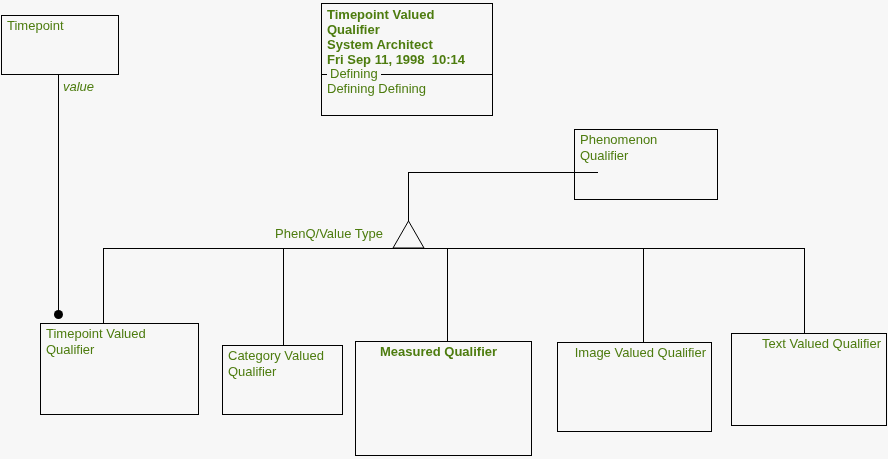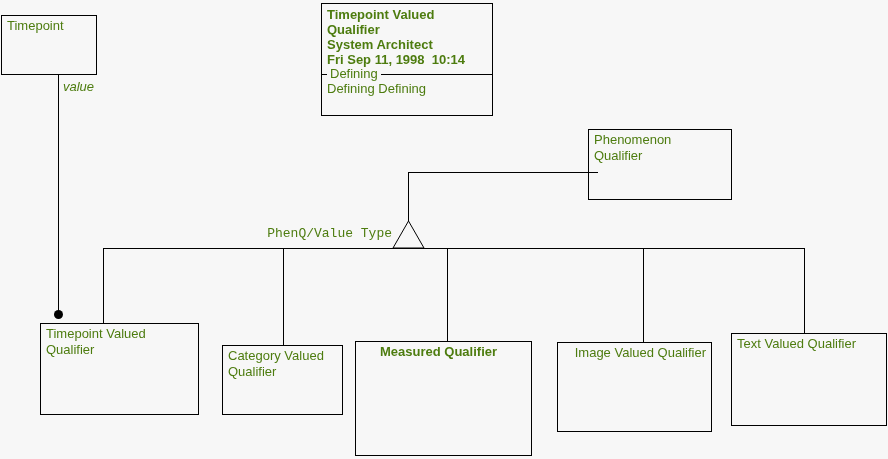--- a/index.html
+++ b/index.html
@@ -62,47 +62,47 @@
     <div class="tb-line bold">System Architect</div>
     <div class="tb-line bold">Fri Sep 11, 1998  10:14</div>
     <div class="tb-divider">
       <span class="dash"></span>
       <span class="lbl">Defining</span>
       <span class="rule"></span>
     </div>
     <div class="tb-line">Defining Defining</div>
   </div>
 
-  <div class="node" style="left:1px; top:15px; width:96px; height:60px;">Timepoint</div>
+  <div class="node" style="left:1px; top:15px; width:118px; height:60px;">Timepoint</div>
 
-  <div class="node" style="left:588px; top:129px; width:144px; height:71px;">Phenomenon
+  <div class="node" style="left:574px; top:129px; width:144px; height:71px;">Phenomenon
 Qualifier</div>
 
   <div class="node" style="left:40px; top:323px; width:159px; height:92px;">Timepoint Valued
 Qualifier</div>
 
   <div class="node" style="left:222px; top:345px; width:121px; height:70px;">Category Valued
 Qualifier</div>
 
   <div class="node bold" style="left:355px; top:341px; width:177px; height:115px;">Measured Qualifier</div>
 
   <div class="node" style="left:557px; top:342px; width:155px; height:90px;text-align:right;">Image Valued Qualifier</div>
 
-  <div class="node" style="left:731px; top:333px; width:156px; height:93px;">Text Valued Qualifier</div>
+  <div class="node" style="left:731px; top:333px; width:156px; height:93px;text-align:right;">Text Valued Qualifier</div>
 
   <div class="vline" style="left:58px; top:75px; height:240px;"></div>
   <div class="dot" style="left:54px; top:310px;"></div>
   <div class="edge-label italic" style="left:63px; top:80px;text-align:right;">value</div>
 
   <div class="hline" style="left:408px; top:172px; width:190px;"></div>
   <div class="vline" style="left:408px; top:172px; height:49px;"></div>
   <svg class="tri" style="left:392px; top:219px;" width="33" height="30" viewBox="0 0 33 30">
     <polygon points="16.5,2 32,29 1,29" fill="#f7f7f7" stroke="#000" stroke-width="1"></polygon>
   </svg>
-  <div class="edge-label right" style="left:248px; top:227px; width:144px;font-family:Liberation Mono, monospace;">PhenQ/Value Type</div>
+  <div class="edge-label right" style="left:239px; top:227px; width:144px;">PhenQ/Value Type</div>
 
   <div class="hline" style="left:103px; top:248px; width:702px;"></div>
   <div class="vline" style="left:103px; top:248px; height:75px;"></div>
   <div class="vline" style="left:283px; top:248px; height:97px;"></div>
   <div class="vline" style="left:447px; top:248px; height:93px;"></div>
   <div class="vline" style="left:643px; top:248px; height:94px;"></div>
   <div class="vline" style="left:804px; top:248px; height:85px;"></div>
 
 </div>
 

